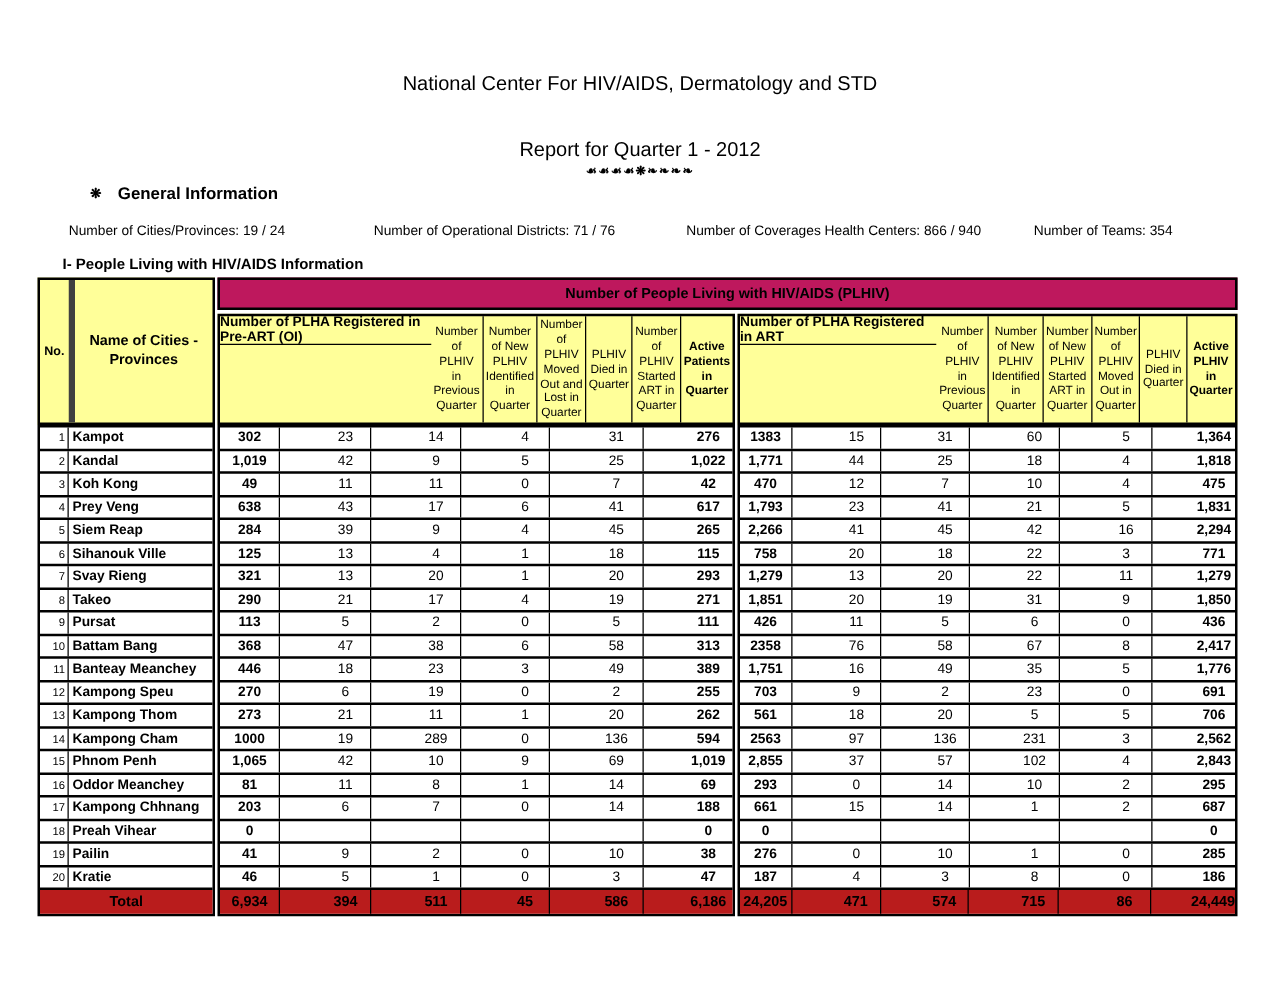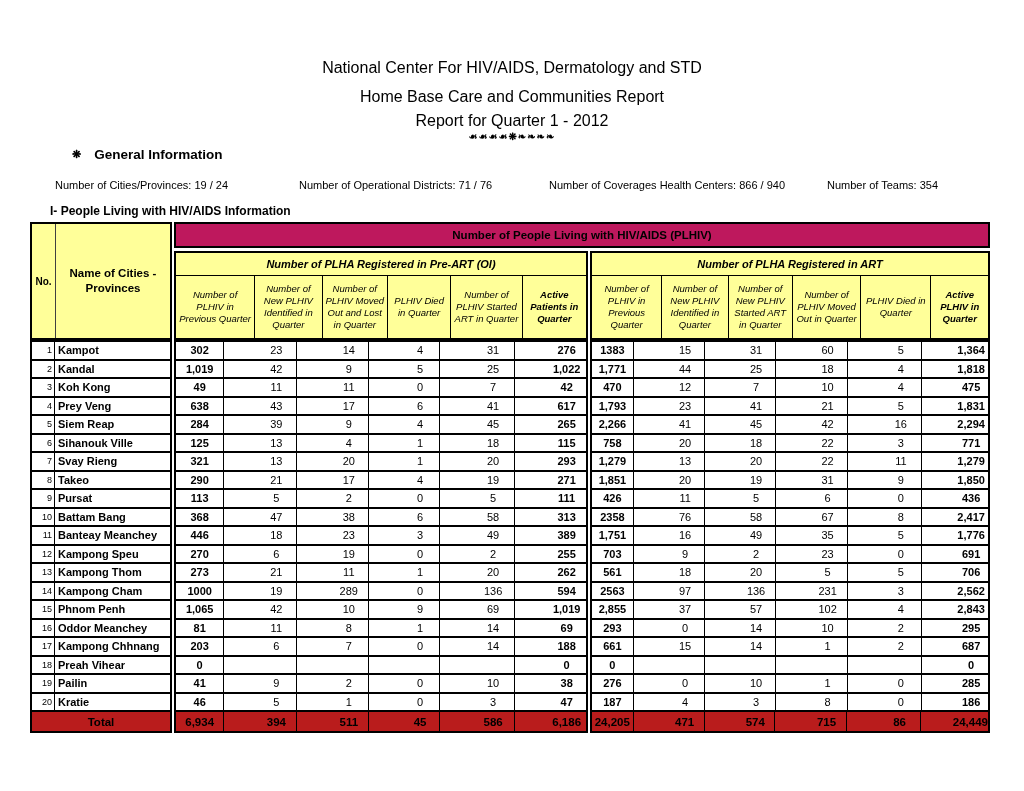--- a/index.html
+++ b/index.html
@@ -13,29 +13,29 @@
   .gen-heading { position:absolute; left:35px; top:147px; font-size:13.5px; font-weight:bold;margin-left:37px; }
   .gen-heading .star { font-size:11px; margin-right:13px; vertical-align:1px; }
   .info-item { position:absolute; top:179px; font-size:11px; white-space:nowrap; }
   .section-title { position:absolute; left:50px; top:204px; font-size:12px; font-weight:bold; }
 
   
   .table-area { position:absolute; left:30px; top:222px; width:960px; height:520px; }
   .frame { position:absolute; border:2px solid #000; box-sizing:border-box; }
 
   .blockA-header { left:0; top:0; width:142px; height:118px; background:#FFFF99; display:flex; }
-  .no-head  { width:23px; border-right:1px solid #404040; display:flex; align-items:center; justify-content:center;
+  .no-head  { width:23px; border-right:5px solid #404040; display:flex; align-items:center; justify-content:center;
               font-weight:bold; font-size:10px; }
   .name-head{ flex:1; display:flex; align-items:center; justify-content:center; text-align:center;
               font-weight:bold; font-size:11.5px; padding:0 8px; line-height:1.3; }
 
   .plhiv-band { left:144px; top:0; width:816px; height:26px; background:#be185d;
                 display:flex; align-items:center; justify-content:center; font-weight:bold; font-size:11.5px; }
 
-  .sub-header { top:29px; height:89px; background:#FFFF99; display:flex; flex-direction:column;font-style:italic; }
+  .sub-header { top:29px; height:89px; background:#FFFF99; display:flex; flex-direction:row; }
   .sub-header.preart { left:144px; width:414px; }
   .sub-header.art    { left:560px; width:400px; }
   .sub-band { height:22px; border-bottom:1px solid #000; display:flex; align-items:center; justify-content:center;
               font-weight:bold; font-size:11px; }
   .col-heads { flex:1; display:grid; }
   .col-heads.preart-grid { grid-template-columns:80fr 68fr 66fr 64fr 72fr 64fr; }
   .col-heads.art-grid    { grid-template-columns:72fr 68fr 66fr 70fr 72fr 58fr; }
   .col-head { border-right:1px solid #000; display:flex; align-items:center; justify-content:center;
               text-align:center; font-size:9.5px; line-height:1.25; padding:1px 2px; }
   .col-head:last-child { border-right:none; }
@@ -64,21 +64,20 @@
   .total-row { background:#b91c1c; height:19px; }
   .total-row .val-cell { font-weight:bold; font-size:11.5px; }
   .total-label { display:flex; align-items:center; justify-content:center; font-weight:bold; font-size:11.5px; }
 </style>
 </head>
 <body>
 
 <div class="page">
 
   <div class="title-line" style="top:59px">National Center For HIV/AIDS, Dermatology and STD</div>
-  <div class="title-line" style="top:88px">Home Base Care and Communities Report</div>
   <div class="title-line" style="top:112px">Report  for Quarter 1 - 2012</div>
   <div class="ornament" style="top:131px">☙☙☙☙❋❧❧❧❧</div>
 
   <div class="gen-heading"><span class="star">❋</span><span>General Information</span></div>
 
   <div class="info-item" style="left:55px">Number of Cities/Provinces: 19 / 24</div>
   <div class="info-item" style="left:299px">Number of Operational Districts: 71 / 76</div>
   <div class="info-item" style="left:549px">Number of Coverages Health Centers: 866 / 940</div>
   <div class="info-item" style="left:827px">Number of Teams: 354</div>
 

